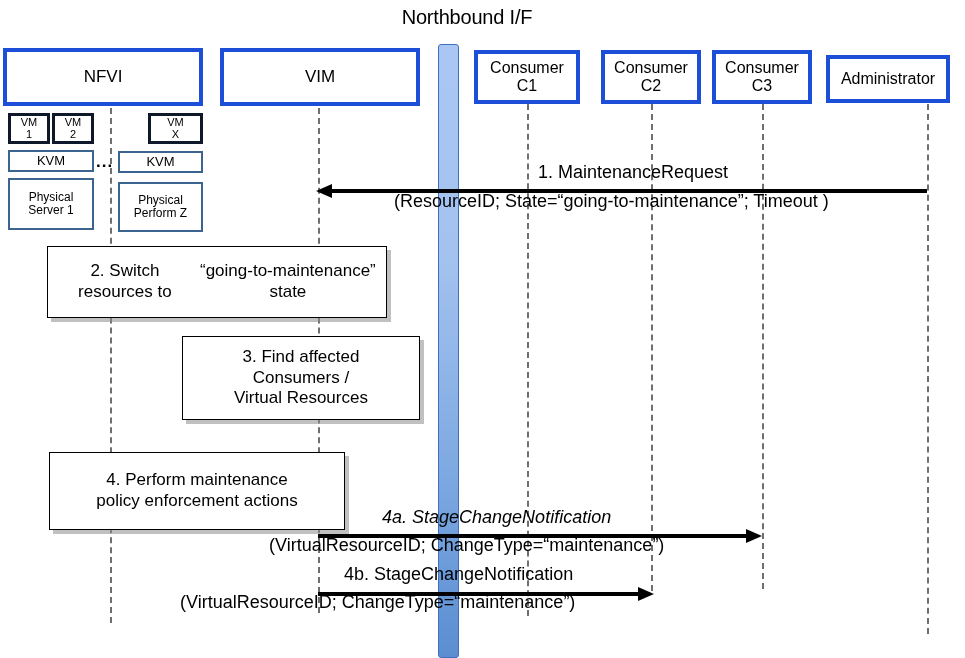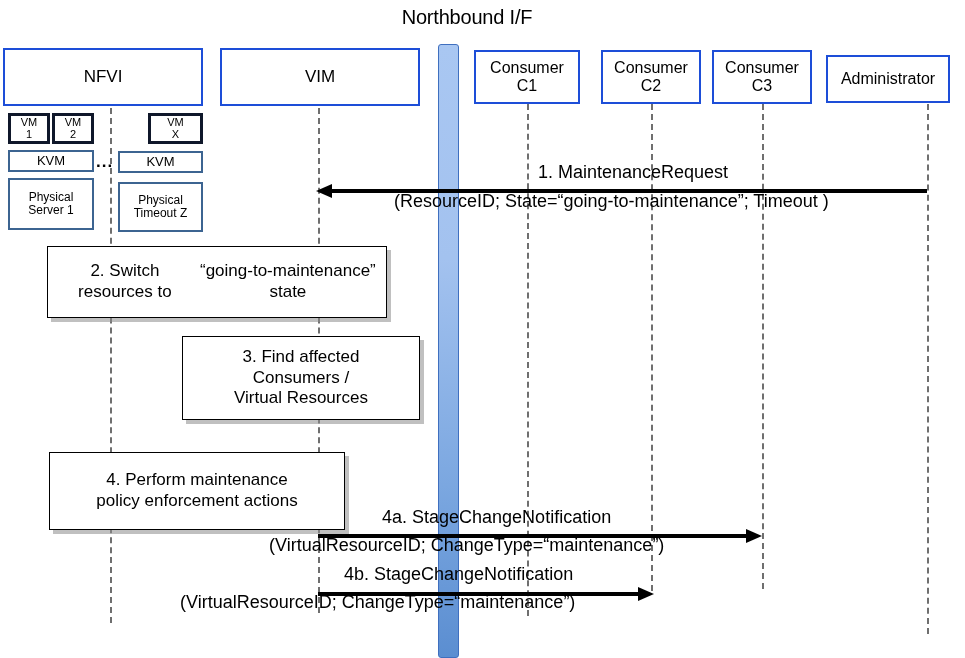--- a/index.html
+++ b/index.html
@@ -27,21 +27,21 @@
     font-size: 20px;
     letter-spacing: -0.2px;
     white-space: nowrap;
   }
 
   
   .participant {
     position: absolute;
     box-sizing: border-box;
     background: #ffffff;
-    border: 2px solid #1d4ed8;
+    border: 4px solid #1d4ed8;
     display: flex;
     align-items: center;
     justify-content: center;
     text-align: center;
     line-height: 1.12;
     font-size: 17px;
     z-index: 6;
   }
   .participant.small { font-size: 16px; }
 
@@ -224,21 +224,21 @@
 
   <div class="ellipsis-dots">...</div>
 
   <div class="blue-box" style="left:8px; top:178px; width:86px; height:52px; flex-direction:column; font-size:12px;">
     <span>Physical</span>
     <span>Server 1</span>
   </div>
 
   <div class="blue-box" style="left:118px; top:182px; width:85px; height:50px; flex-direction:column; font-size:12px;">
     <span>Physical</span>
-    <span>Timeout Z</span>
+    <span>Perform Z</span>
   </div>
 
   <div class="msg-line" style="left:330px; top:189px; width:597px;"></div>
   <div class="arrow-head left" style="left:316px; top:184px;"></div>
   <div class="msg-label" style="left:538px; top:163px;">1.   MaintenanceRequest</div>
   <div class="msg-label" style="left:394px; top:192px;">(ResourceID; State=“going-to-maintenance”; Timeout )</div>
 
   <div class="note" style="left:47px; top:246px; width:340px; height:72px; flex-direction:row;">
     <span>2. Switch resources to</span>
     <span>“going-to-maintenance” state</span>
@@ -250,21 +250,21 @@
     <span>Virtual Resources</span>
   </div>
 
   <div class="note" style="left:49px; top:436px; width:296px; height:78px; flex-direction:column;margin-top:16px;">
     <span>4. Perform maintenance</span>
     <span>policy enforcement actions</span>
   </div>
 
   <div class="msg-line" style="left:318px; top:534px; width:430px;"></div>
   <div class="arrow-head right" style="left:746px; top:529px;"></div>
-  <div class="msg-label" style="left:382px; top:508px;">4a. StageChangeNotification</div>
+  <div class="msg-label" style="left:382px; top:508px;font-style:italic;">4a. StageChangeNotification</div>
   <div class="msg-label" style="left:269px; top:536px;">(VirtualResourceID; ChangeType=“maintenance”)</div>
 
   <div class="msg-line" style="left:318px; top:592px; width:322px;"></div>
   <div class="arrow-head right" style="left:638px; top:587px;"></div>
   <div class="msg-label" style="left:344px; top:565px;">4b. StageChangeNotification</div>
   <div class="msg-label" style="left:180px; top:593px;">(VirtualResourceID; ChangeType=“maintenance”)</div>
 
 </div>
 
 </body></html>

